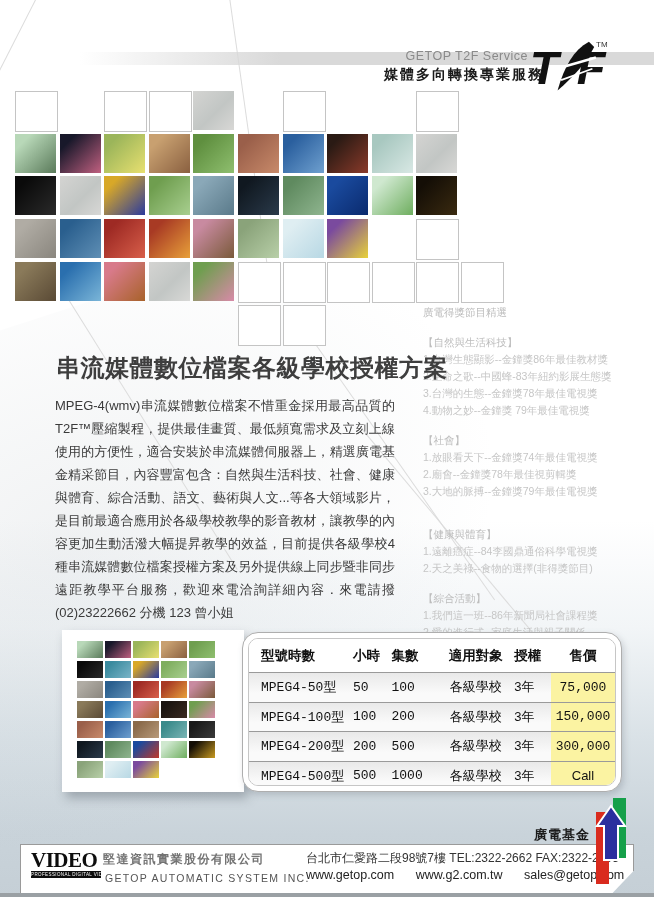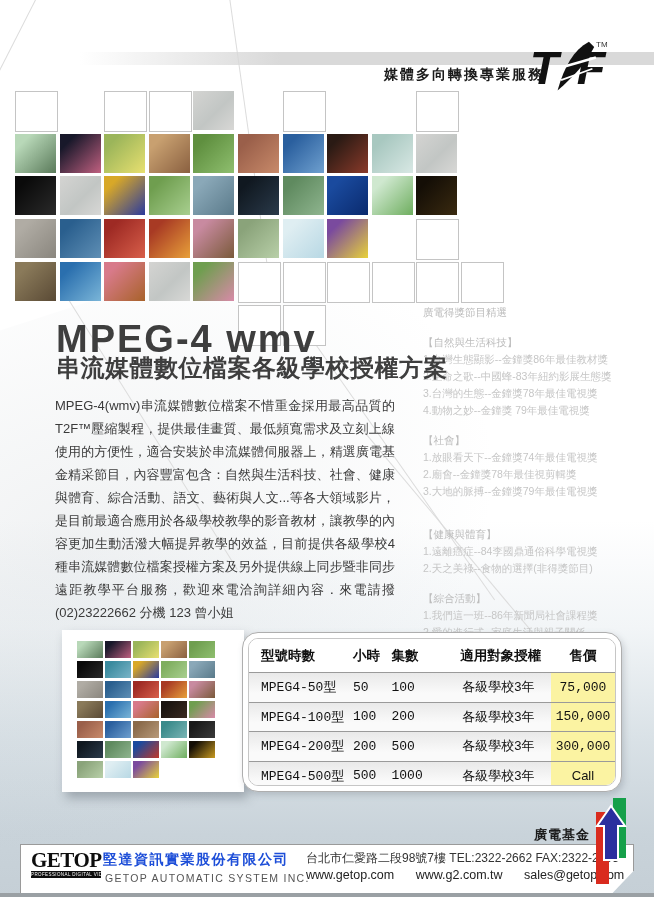--- a/index.html
+++ b/index.html
@@ -48,21 +48,21 @@
     box-shadow:2px 3px 6px rgba(90,100,110,.25);}
   .table-inner{position:absolute;left:5px;top:5px;right:5px;bottom:5px;
     border:1px solid #c6c6c6;border-radius:10px;overflow:hidden;background:#fff;}
   .trow{display:flex;align-items:center;height:28.5px;border-top:1px solid #9a9a9a;
     background:linear-gradient(180deg,#e9e9e9,#fafafa 70%);}
   .thead{height:33px;border-top:none;background:#ffffff;font-weight:bold;color:#1c1c1c;}
   .tc{font-size:13px;color:#111;}
   .c-model{width:96px;padding-left:12px;text-align:left;}
   .c-hours{width:40px;text-align:left;padding-left:4px;}
   .c-eps{width:48px;text-align:left;padding-left:2px;}
-  .c-target{width:84px;text-align:right;padding-left:2px;}
+  .c-target{width:84px;text-align:center;padding-left:2px;}
   .c-lic{width:40px;text-align:left;}
   .c-price{width:70px;text-align:center;}
   .trow:not(.thead) .c-price{background:#fbf3a2;height:100%;display:flex;
     align-items:center;justify-content:center;}
   .mono{font-family:Liberation Mono, monospace;}
   .thead .tc{font-size:13.5px;}
   
   .mini-card{position:absolute;left:62px;top:630px;width:182px;height:162px;background:#fff;
     box-shadow:4px 6px 10px rgba(60,70,80,.35);z-index:5;}
   .mini-card .tile{position:absolute;width:26px;height:17px;}
@@ -72,22 +72,22 @@
   .fund-logo{position:absolute;left:595px;top:798px;width:36px;height:88px;z-index:9;}
   
   .footer-bar{position:absolute;left:20px;top:844px;width:612px;height:49px;z-index:7;
     background:#ffffff;border:1px solid #9a9a9a;
     clip-path:polygon(0 0,100% 0,100% 52%,96.2% 100%,0 100%);}
   .getop-logo{position:absolute;left:10px;top:5px;width:70px;}
   .getop-word{font-size:21px;font-weight:900;color:#0d0d0d;letter-spacing:-.5px;
     font-family:"Liberation Serif",serif;line-height:20px;}
   .getop-strip{margin-top:1px;background:#0d0d0d;color:#ffffff;font-size:4.5px;
     text-align:center;padding:1px 0;letter-spacing:.4px;white-space:nowrap;width:70px;}
-  .company-zh{position:absolute;left:82px;top:6px;font-size:14px;font-weight:bold;
-    color:#1d4ed8;letter-spacing:1.5px;white-space:nowrap;}
+  .company-zh{position:absolute;left:82px;top:6px;font-size:12px;font-weight:bold;
+    color:#737373;letter-spacing:1.5px;white-space:nowrap;}
   .company-en{position:absolute;left:84px;top:27px;font-size:10.5px;color:#555;
     letter-spacing:1.3px;white-space:nowrap;}
   .addr{position:absolute;left:285px;top:5px;font-size:12px;color:#333;white-space:nowrap;}
   .weblinks{position:absolute;left:285px;top:23px;font-size:12.5px;color:#222;white-space:nowrap;}
   .weblinks span{margin-right:18px;}
   .bottom-strip{position:absolute;left:0;bottom:0;width:100%;height:4px;background:#9aa0a4;z-index:8;}
 </style>
 </head>
 <body>
 
@@ -95,20 +95,21 @@
 
   <div class="wash"></div>
 
   <div class="diag" style="left:40px;top:-10px;height:360px;transform:rotate(27deg);"></div>
   <div class="diag" style="left:228px;top:-10px;height:310px;transform:rotate(-8deg);"></div>
   <div class="diag" style="left:62px;top:290px;height:330px;transform:rotate(-32deg);"></div>
   <div class="diag" style="left:305px;top:330px;height:330px;transform:rotate(-35deg);"></div>
   <div class="diag" style="left:362px;top:430px;height:265px;transform:rotate(-40deg);"></div>
 
   <div class="band"></div>
+  <div class="svc-en">GETOP T2F Service</div>
   <div class="svc-zh">媒體多向轉換專業服務</div>
   <div class="t2f-logo">
     <svg viewBox="0 0 100 62" width="88" height="54">
       <text x="-2" y="50" font-size="54" font-weight="bold" font-style="italic" fill="#111" font-family="Liberation Sans, sans-serif">T</text>
       <text x="52" y="50" font-size="54" font-weight="bold" font-style="italic" fill="#111" font-family="Liberation Sans, sans-serif">F</text>
       <path d="M66 2 C 48 12, 38 30, 30 58 C 48 42, 62 28, 72 8 Z" fill="#111"></path>
       <path d="M26 34 L74 20" stroke="#fff" stroke-width="3" fill="none"></path>
       <path d="M34 46 L70 33" stroke="#fff" stroke-width="2" fill="none"></path>
     </svg>
   </div>
@@ -158,21 +159,20 @@
       <div class="cell empty" style="left: 223px; top: 170.8px;"></div>
       <div class="cell empty" style="left: 267.6px; top: 170.8px;"></div>
       <div class="cell empty" style="left: 312.2px; top: 170.8px;"></div>
       <div class="cell empty" style="left: 356.8px; top: 170.8px;"></div>
       <div class="cell empty" style="left: 401.4px; top: 170.8px;"></div>
       <div class="cell empty" style="left: 446px; top: 170.8px;"></div>
       <div class="cell empty" style="left: 223px; top: 213.5px;"></div>
       <div class="cell empty" style="left: 267.6px; top: 213.5px;"></div>
     </div>
 
-  <div class="title1">MPEG-4 wmv</div>
   <div class="title2">串流媒體數位檔案各級學校授權方案</div>
 
   <div class="bodytext">MPEG-4(wmv)串流媒體數位檔案不惜重金採用最高品質的T2F™壓縮製程，提供最佳畫質、最低頻寬需求及立刻上線使用的方便性，適合安裝於串流媒體伺服器上，精選廣電基金精采節目，內容豐富包含：自然與生活科技、社會、健康與體育、綜合活動、語文、藝術與人文...等各大領域影片，是目前最適合應用於各級學校教學的影音教材，讓教學的內容更加生動活潑大幅提昇教學的效益，目前提供各級學校4種串流媒體數位檔案授權方案及另外提供線上同步暨非同步遠距教學平台服務，歡迎來電洽詢詳細內容．來電請撥 (02)23222662 分機 123 曾小姐</div>
 
   <div class="awards" id="awards">
       <div class="aw-header">廣電得獎節目精選</div>
       <div class="aw-sec">
         <div class="aw-title">【自然與生活科技】</div>
         <div class="aw-item">1.台灣生態顯影--金鐘獎86年最佳教材獎</div>
         <div class="aw-item">2.生命之歌--中國蜂-83年紐約影展生態獎</div>
@@ -282,21 +282,21 @@
   <div class="fund-logo">
     <svg viewBox="0 0 36 88" width="36" height="88">
       <rect x="18" y="0" width="13" height="60" fill="#16a04a"></rect>
       <rect x="1" y="14" width="13" height="72" fill="#d92b1e"></rect>
       <polygon points="16,8 30,28 23,28 23,62 9,62 9,28 2,28" fill="#2b2f9e" stroke="#ffffff" stroke-width="2"></polygon>
     </svg>
   </div>
 
   <div class="footer-bar">
     <div class="getop-logo">
-      <div class="getop-word">GETOP</div>
+      <div class="getop-word">VIDEO</div>
       <div class="getop-strip">PROFESSIONAL DIGITAL VIDEO</div>
     </div>
     <div class="company-zh">堅達資訊實業股份有限公司</div>
     <div class="company-en">GETOP AUTOMATIC SYSTEM INC.</div>
     <div class="addr">台北市仁愛路二段98號7樓 TEL:2322-2662 FAX:2322-2995</div>
     <div class="weblinks">
       <span>www.getop.com</span>
       <span>www.g2.com.tw</span>
       <span>sales@getop.com</span>
     </div>

